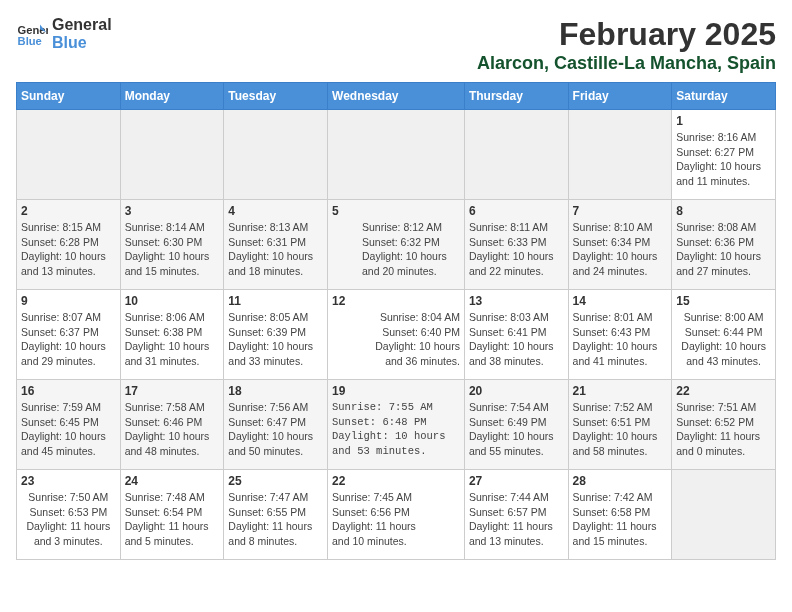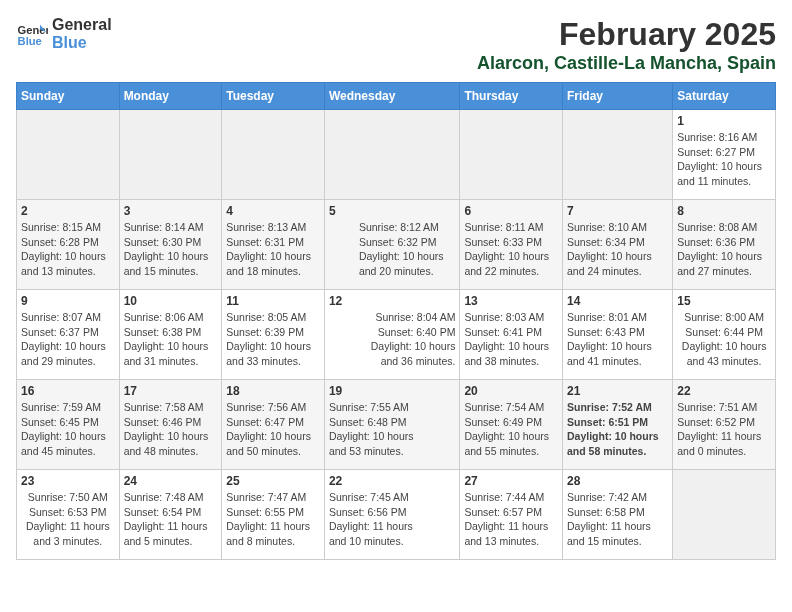--- a/index.html
+++ b/index.html
@@ -252,35 +252,35 @@
         </td>
         <td>
           <span class="day-num">18</span>
           <div class="day-info" style="white-space: pre-line;">Sunrise: 7:56 AM
 Sunset: 6:47 PM
 Daylight: 10 hours
 and 50 minutes.</div>
         </td>
         <td>
           <span class="day-num">19</span>
-          <div class="day-info" style="white-space: pre-line;">Sunrise: 7:55 AM
+          <div class="day-info" style="white-space: pre-line; font-family: Liberation Mono, monospace;">Sunrise: 7:55 AM
 Sunset: 6:48 PM
 Daylight: 10 hours
 and 53 minutes.</div>
         </td>
         <td>
           <span class="day-num">20</span>
           <div class="day-info" style="white-space: pre-line;">Sunrise: 7:54 AM
 Sunset: 6:49 PM
 Daylight: 10 hours
 and 55 minutes.</div>
         </td>
         <td>
           <span class="day-num">21</span>
-          <div class="day-info" style="white-space: pre-line; font-weight: bold;">Sunrise: 7:52 AM
+          <div class="day-info" style="white-space: pre-line;">Sunrise: 7:52 AM
 Sunset: 6:51 PM
 Daylight: 10 hours
 and 58 minutes.</div>
         </td>
         <td>
           <span class="day-num">22</span>
           <div class="day-info" style="white-space: pre-line;">Sunrise: 7:51 AM
 Sunset: 6:52 PM
 Daylight: 11 hours
 and 0 minutes.</div>

